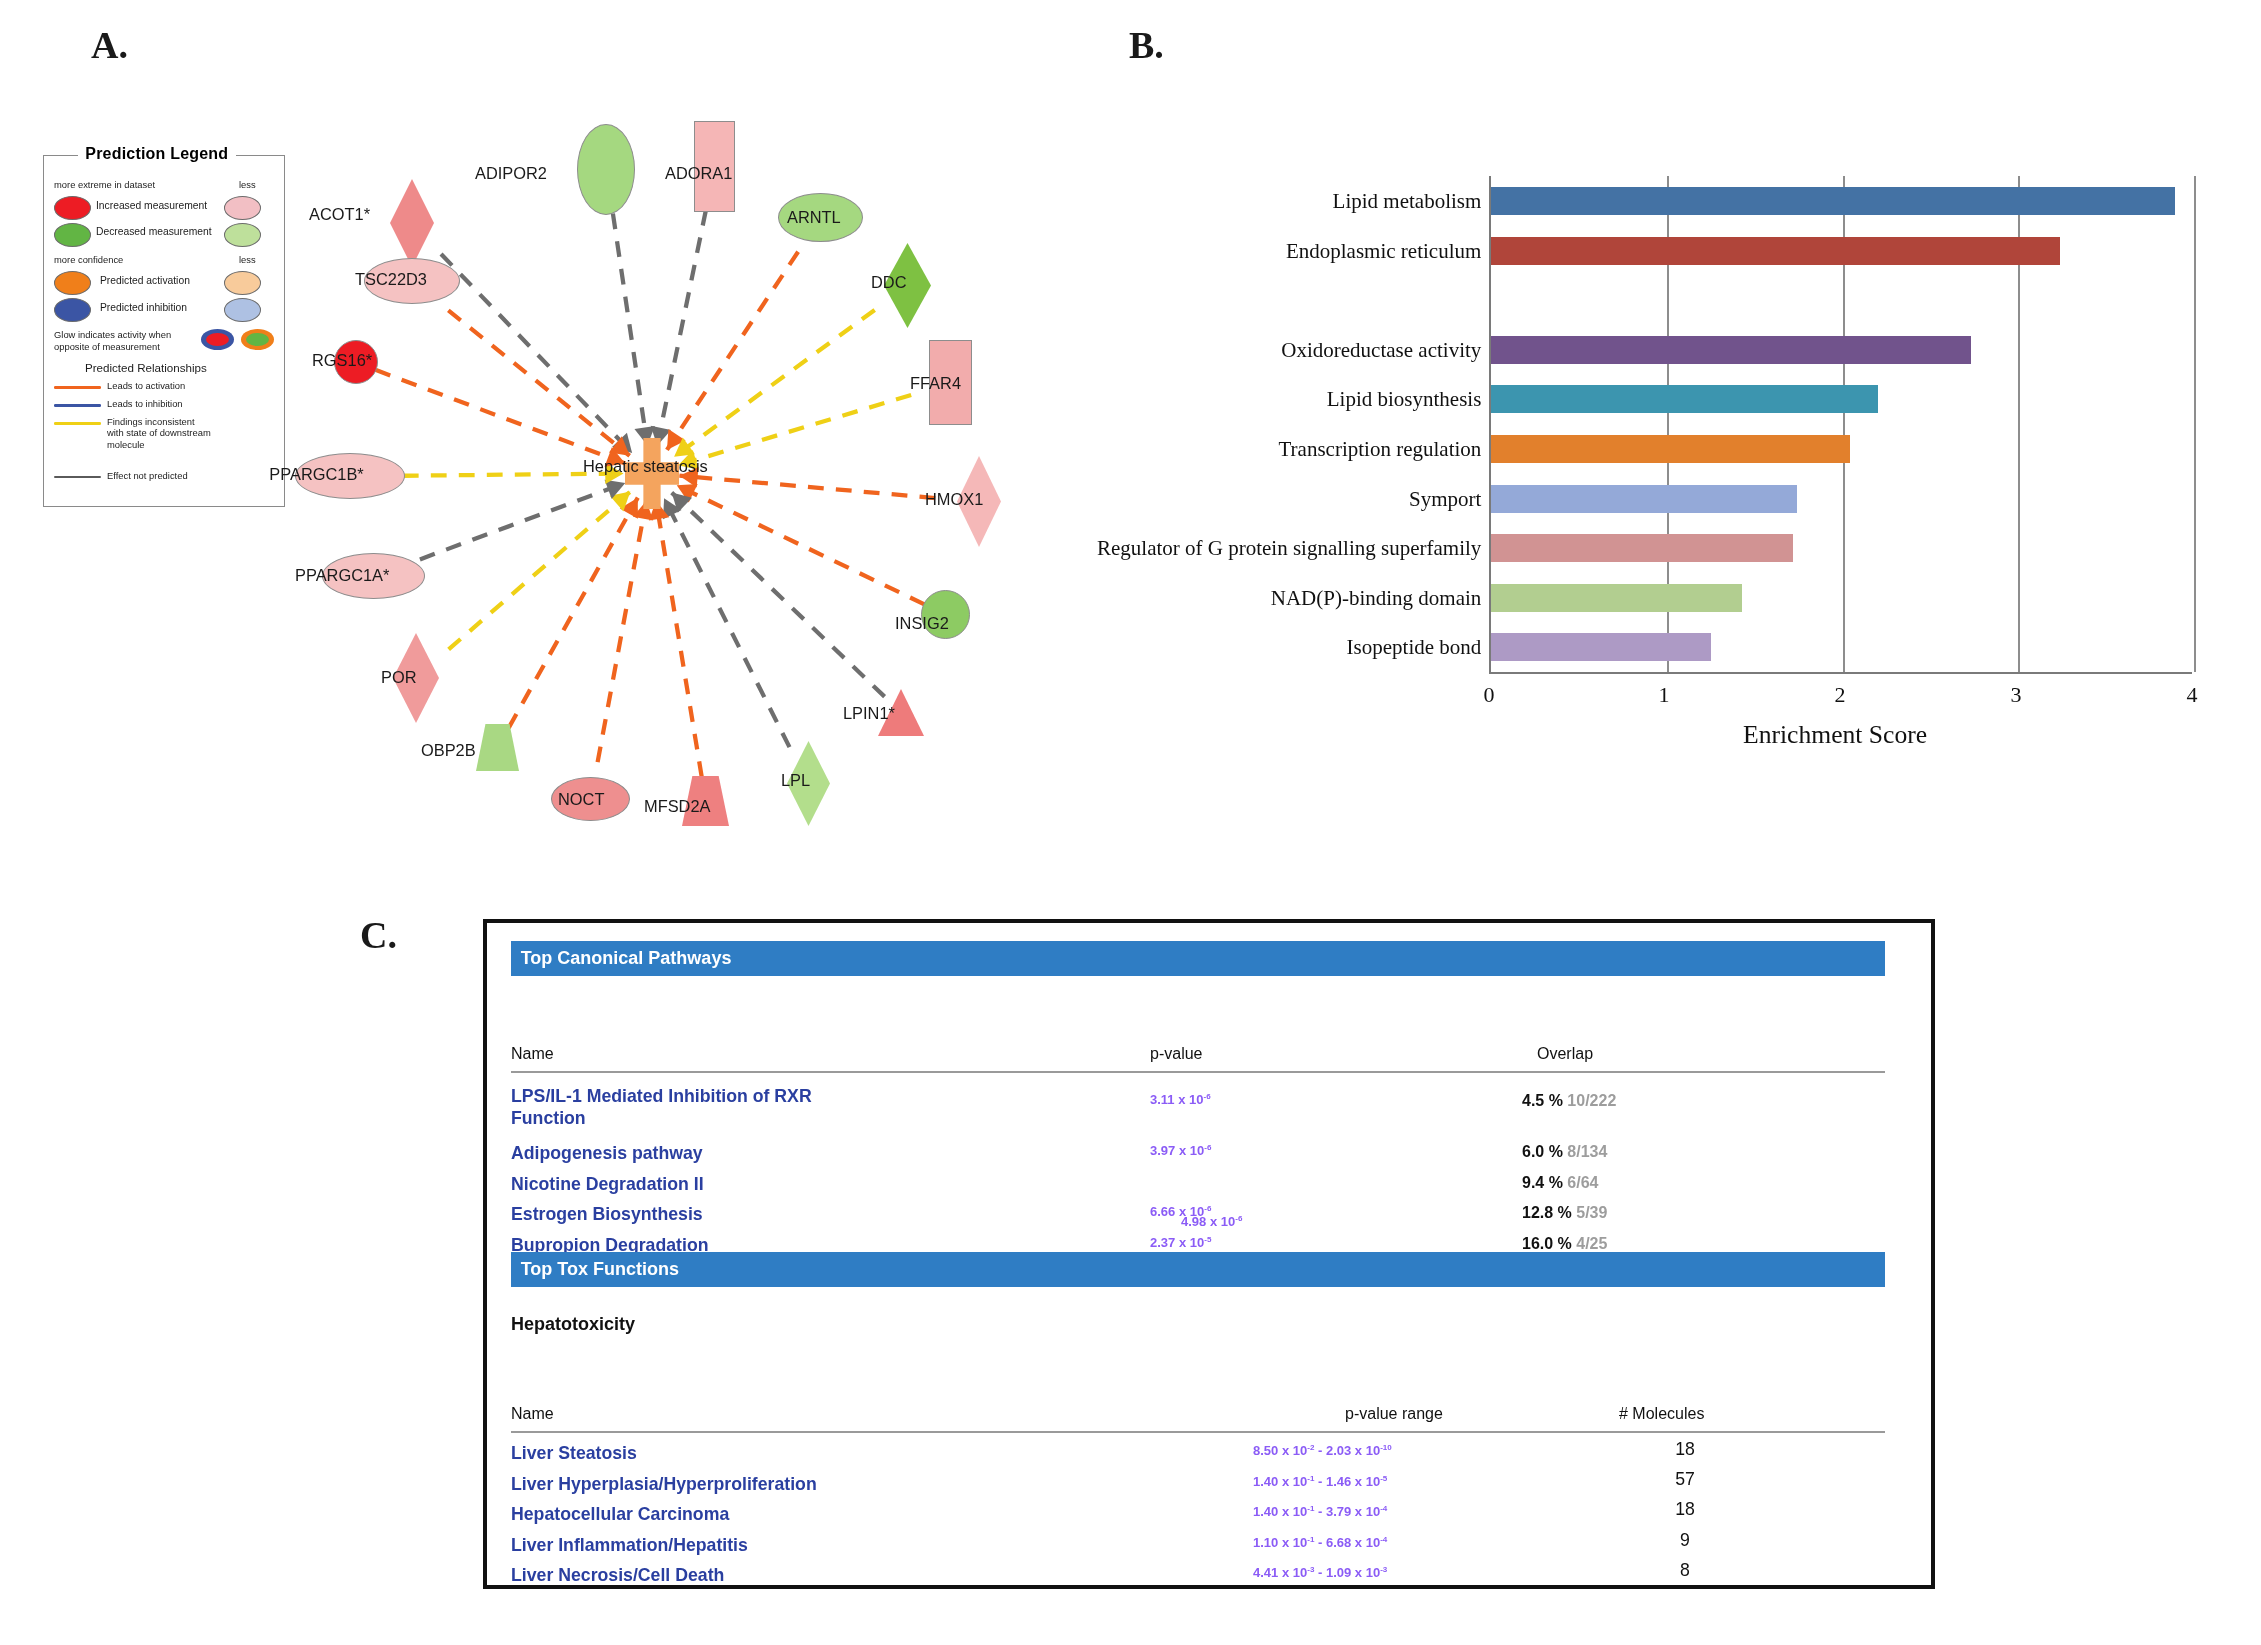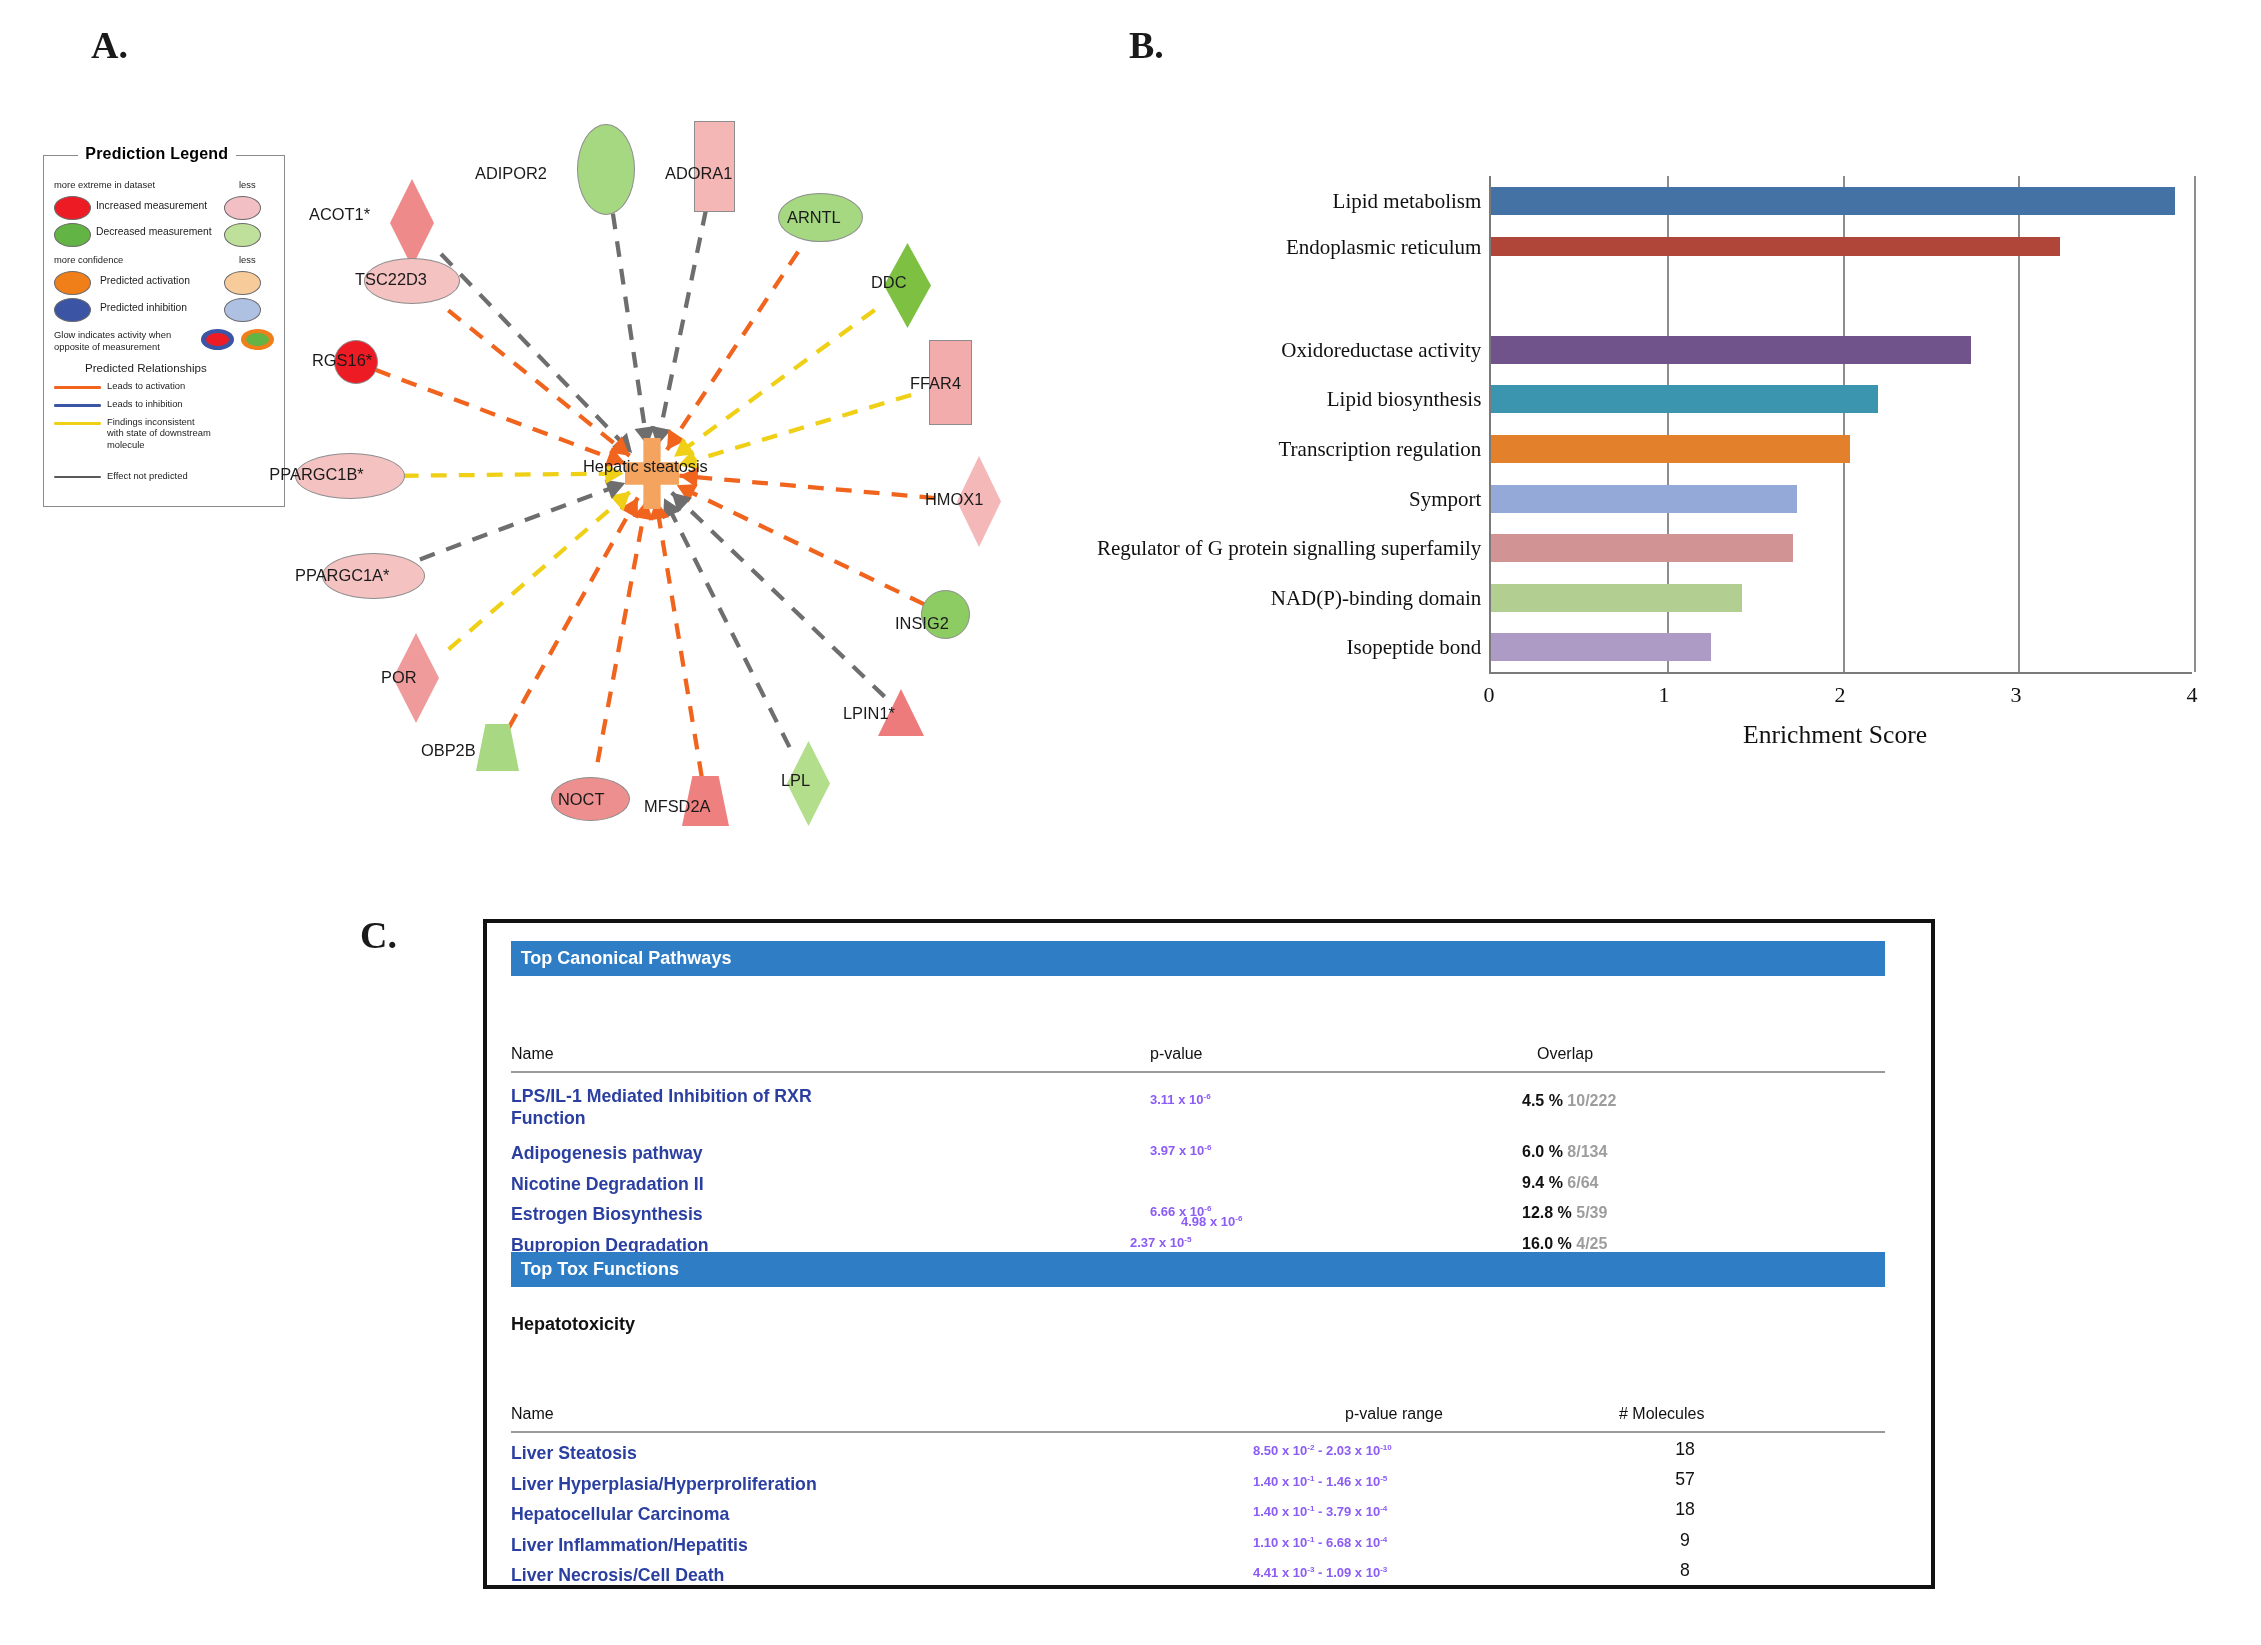--- a/index.html
+++ b/index.html
@@ -176,21 +176,21 @@
 <div id="chartB">
   <div id="plotarea">
       <div class="grid-v" style="left: 176px;"></div>
       <div class="grid-v" style="left: 352px;"></div>
       <div class="grid-v" style="left: 527px;"></div>
       <div class="grid-v" style="left: 703px;"></div>
       <div class="bar-row" style="top: 11px; height: 28px;">
         <div class="bar" style="width: 684px; background: rgb(68, 114, 164);"></div>
         <div class="cat-label" style="top: 50%;">Lipid metabolism</div>
       </div>
-      <div class="bar-row" style="top: 61px; height: 19px; text-decoration: underline;">
+      <div class="bar-row" style="top: 61px; height: 28px; text-decoration: underline;">
         <div class="bar" style="width: 569px; background: rgb(176, 69, 58);"></div>
         <div class="cat-label" style="top: 50%;">Endoplasmic  reticulum</div>
       </div>
       <div class="bar-row" style="top: 160px; height: 28px;">
         <div class="bar" style="width: 480px; background: rgb(113, 83, 140);"></div>
         <div class="cat-label" style="top: 50%;">Oxidoreductase activity</div>
       </div>
       <div class="bar-row" style="top: 209px; height: 28px;">
         <div class="bar" style="width: 387px; background: rgb(60, 149, 175);"></div>
         <div class="cat-label" style="top: 50%;">Lipid biosynthesis</div>
@@ -244,21 +244,21 @@
       <div class="c-name" style="left: 24px; top: 220px;">Adipogenesis pathway</div>
       <div class="c-pval" style="left: 663px; top: 220px;">3.97 x 10<sup>-6</sup></div>
       <div class="c-ovl" style="left: 1035px; top: 220px;">6.0 % <span class="frac">8/134</span></div>
       <div class="c-name" style="left: 24px; top: 251px;">Nicotine Degradation II</div>
       <div class="c-pval" style="left: 694px; top: 251px; margin-top: 40px;">4.98 x 10<sup>-6</sup></div>
       <div class="c-ovl" style="left: 1035px; top: 251px;">9.4 % <span class="frac">6/64</span></div>
       <div class="c-name" style="left: 24px; top: 281px;">Estrogen Biosynthesis</div>
       <div class="c-pval" style="left: 663px; top: 281px;">6.66 x 10<sup>-6</sup></div>
       <div class="c-ovl" style="left: 1035px; top: 281px;">12.8 % <span class="frac">5/39</span></div>
       <div class="c-name" style="left: 24px; top: 312px;">Bupropion Degradation</div>
-      <div class="c-pval" style="left: 643px; top: 312px;">2.37 x 10<sup>-5</sup></div>
+      <div class="c-pval" style="left: 663px; top: 312px;">2.37 x 10<sup>-5</sup></div>
       <div class="c-ovl" style="left: 1035px; top: 312px;">16.0 % <span class="frac">4/25</span></div>
     </div>
 
   <div class="c-band" style="top:329px;">
     <span>Top Tox Functions</span>
   </div>
   <div class="c-sub" style="left:24px;top:391px;">Hepatotoxicity</div>
 
   <div class="c-hdr" style="left:24px;top:482px;">Name</div>
   <div class="c-hdr" style="left:858px;top:482px;">p-value range</div>

